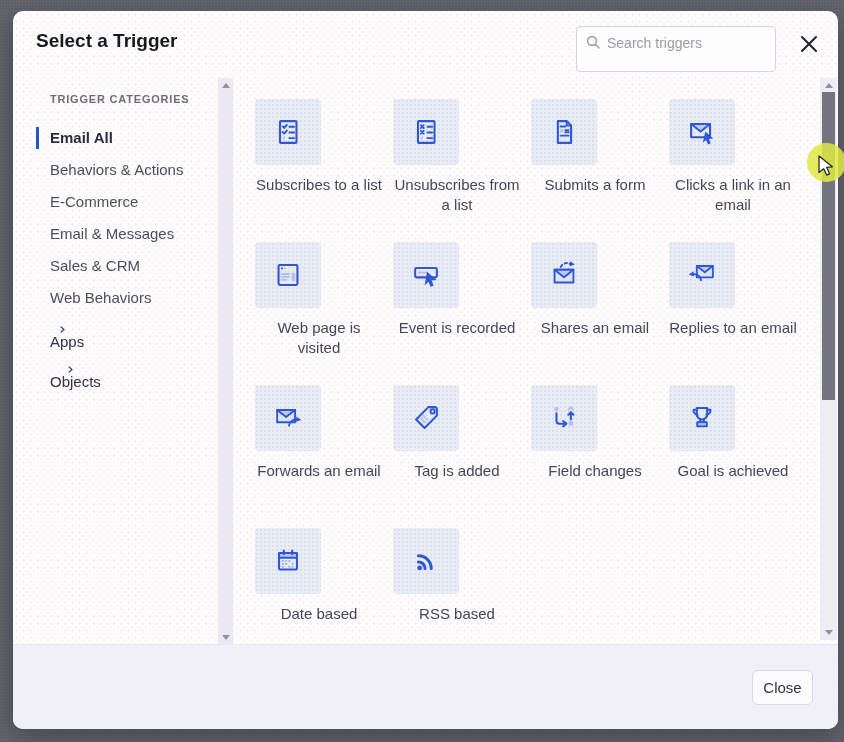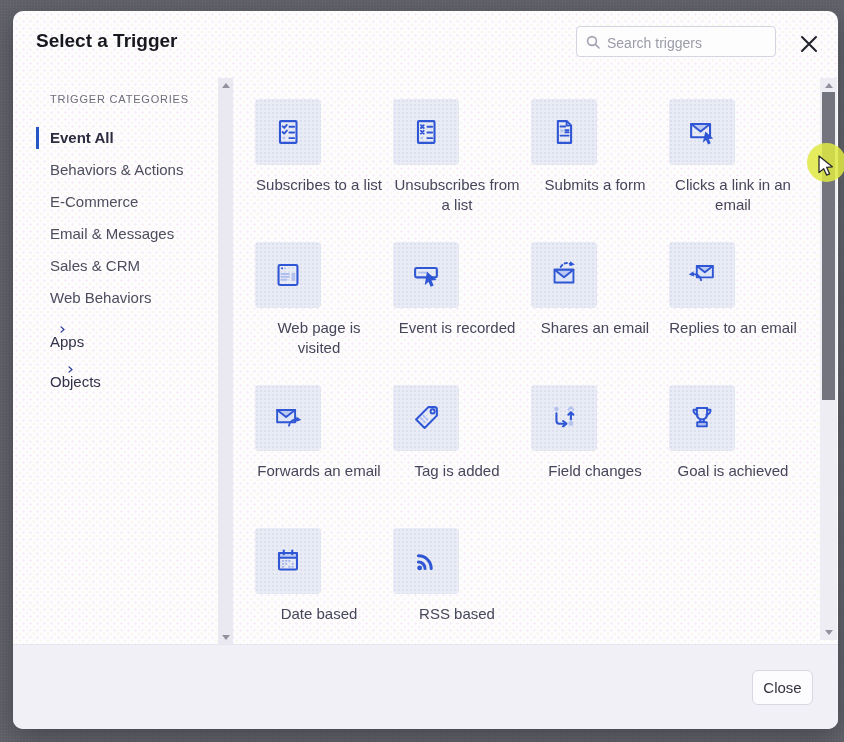--- a/index.html
+++ b/index.html
@@ -8,29 +8,29 @@
     background-image:radial-gradient(rgba(255,255,255,0.07) 1px,transparent 1px);
     background-size:3px 3px;
     font-family:"Liberation Sans",sans-serif;}
   .modal{position:absolute;left:13px;top:11px;width:825px;height:718px;
     background:#fdfcfe;border-radius:10px;box-shadow:0 8px 28px rgba(0,0,0,.30);
     background-image:
       radial-gradient(rgba(214,140,170,0.13) 1px,transparent 1.2px),
       radial-gradient(rgba(228,206,120,0.14) 1px,transparent 1.2px);
     background-size:7px 7px,7px 7px;background-position:0 0,3.5px 3.5px;}
   .title{position:absolute;left:23px;top:19px;font-size:19px;font-weight:700;color:#18181f;}
-  .search-wrap{position:absolute;left:563px;top:15px;width:200px;height:31px;
+  .search-wrap{position:absolute;left:563px;top:15px;width:200px;height:46px;
     background:#fdfdfe;border:1px solid #d5d5e1;border-radius:4px;box-sizing:border-box;}
   .search-wrap svg{position:absolute;left:9px;top:8px;}
   .search-wrap input{position:absolute;left:28px;top:1px;width:165px;height:27px;border:none;outline:none;
     background:transparent;font-family:"Liberation Sans",sans-serif;font-size:14px;color:#3c3c49;}
   .search-wrap input::placeholder{color:#9b9ba8;}
   .close-x{position:absolute;left:783px;top:21px;width:26px;height:26px;background:none;border:none;cursor:pointer;padding:0;}
   
-  .side-head{position:absolute;left:37px;top:82px;font-size:11px;font-weight:400;letter-spacing:.8px;color:#6c6c7a;}
+  .side-head{position:absolute;left:37px;top:82px;font-size:11px;font-weight:700;letter-spacing:.8px;color:#6c6c7a;}
   .cat{position:absolute;left:37px;height:24px;line-height:24px;font-size:15px;color:#4d4d5e;cursor:pointer;}
   .cat.sel{color:#2c2c40;font-weight:700;}
   .cat0{top:115px}.cat1{top:147px}.cat2{top:179px}.cat3{top:211px}.cat4{top:243px}.cat5{top:275px}
   .selbar{position:absolute;left:23px;top:116px;width:3px;height:22px;background:#2456c6;}
   .exp{position:absolute;left:27px;height:24px;display:flex;align-items:center;cursor:pointer;flex-direction:column;}
   .exp0{top:315px}.exp1{top:355px}
   .exp .lbl{margin-left:10px;font-size:15px;color:#31314a;}
   
   .sb{position:absolute;box-sizing:border-box;}
   .sb-side{left:205px;top:67px;width:15px;height:567px;background:#eae8f1;}
@@ -83,21 +83,21 @@
     </div>
 
     <button class="close-x" aria-label="close">
       <svg width="22" height="22" viewBox="0 0 22 22">
         <path d="M4 4L18 18M18 4L4 18" stroke="#23232c" stroke-width="2.1" stroke-linecap="round"></path>
       </svg>
     </button>
 
     <div class="side-head">TRIGGER CATEGORIES</div>
     <div class="selbar"></div>
-    <div class="cat cat0 sel">Event All</div>
+    <div class="cat cat0 sel">Email All</div>
     <div class="cat cat1">Behaviors &amp; Actions</div>
     <div class="cat cat2">E-Commerce</div>
     <div class="cat cat3">Email &amp; Messages</div>
     <div class="cat cat4">Sales &amp; CRM</div>
     <div class="cat cat5">Web Behaviors</div>
 
     <div class="exp exp0">
       <svg width="11" height="12" viewBox="0 0 11 12">
         <path d="M3 1.5l5 4.5-5 4.5" fill="none" stroke="#2c3e96" stroke-width="2.2" stroke-linecap="round" stroke-linejoin="round"></path>
       </svg>

